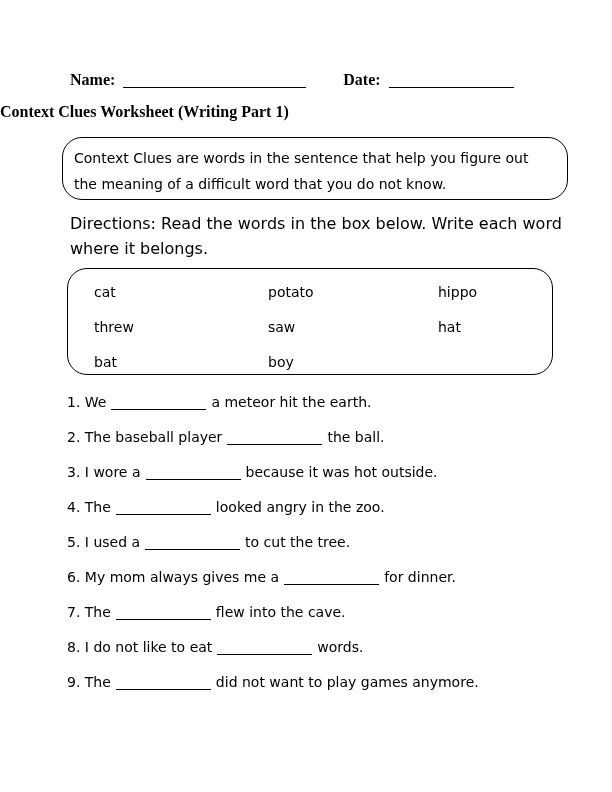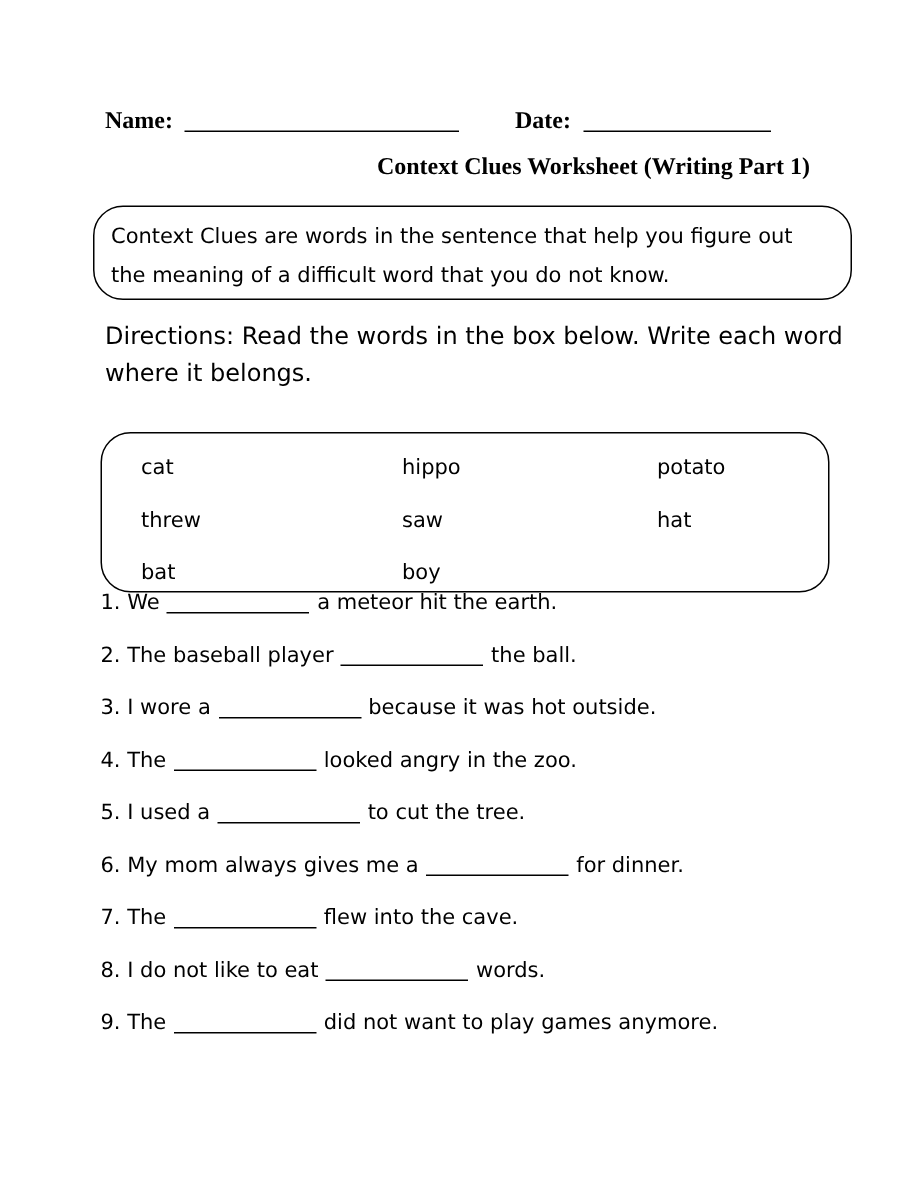--- a/index.html
+++ b/index.html
@@ -21,21 +21,21 @@
   .hline{
     display:inline-block;height:16px;
     border-bottom:1.6px solid #000;
     margin-bottom:-3px;
   }
   .hline.name{width:183px;margin-left:8px;}
   .hline.date{width:125px;margin-left:8px;}
   .hlabel.date{margin-left:37px;}
   .title{
     position:absolute;top:103px;left:0;width:540px;
-    text-align:right;
+    text-align:left;
     font-family:"Liberation Serif",serif;
     font-weight:bold;font-size:16px;
   }
   
   .intro-box{
     position:absolute;left:62px;top:137px;width:482px;height:49px;
     border:1.6px solid #000;border-radius:20px;
     padding:7px 11px 5px 11px;
     font-size:14px;line-height:26px;
   }
@@ -46,21 +46,20 @@
   }
   
   .word-bank{
     position:absolute;left:67px;top:268px;width:458px;height:92px;
     border:1.6px solid #000;border-radius:20px;
     padding:13px 0 0 26px;
     display:grid;
     grid-template-columns:174px 170px auto;
     grid-auto-rows:35px;
     font-size:14px;
-    margin-top:20px;
   }
   .word-bank .cell{line-height:20px;}
   
   .sentences{
     position:absolute;left:67px;top:394px;width:520px;
     font-size:14px;
   }
   .sentence{height:35px;white-space:nowrap;}
   .blank{
     display:inline-block;width:95px;height:13px;
@@ -84,22 +83,22 @@
     <div>the meaning of a difficult word that you do not know.</div>
   </div>
 
   <div class="directions">
     <div>Directions: Read the words in the box below. Write each word</div>
     <div>where it belongs.</div>
   </div>
 
   <div class="word-bank">
     <div class="cell">cat</div>
+    <div class="cell">potato</div>
     <div class="cell">hippo</div>
-    <div class="cell">potato</div>
     <div class="cell">threw</div>
     <div class="cell">saw</div>
     <div class="cell">hat</div>
     <div class="cell">bat</div>
     <div class="cell">boy</div>
   </div>
 
   <div class="sentences">
     <div class="sentence">
       <span>1.</span>

